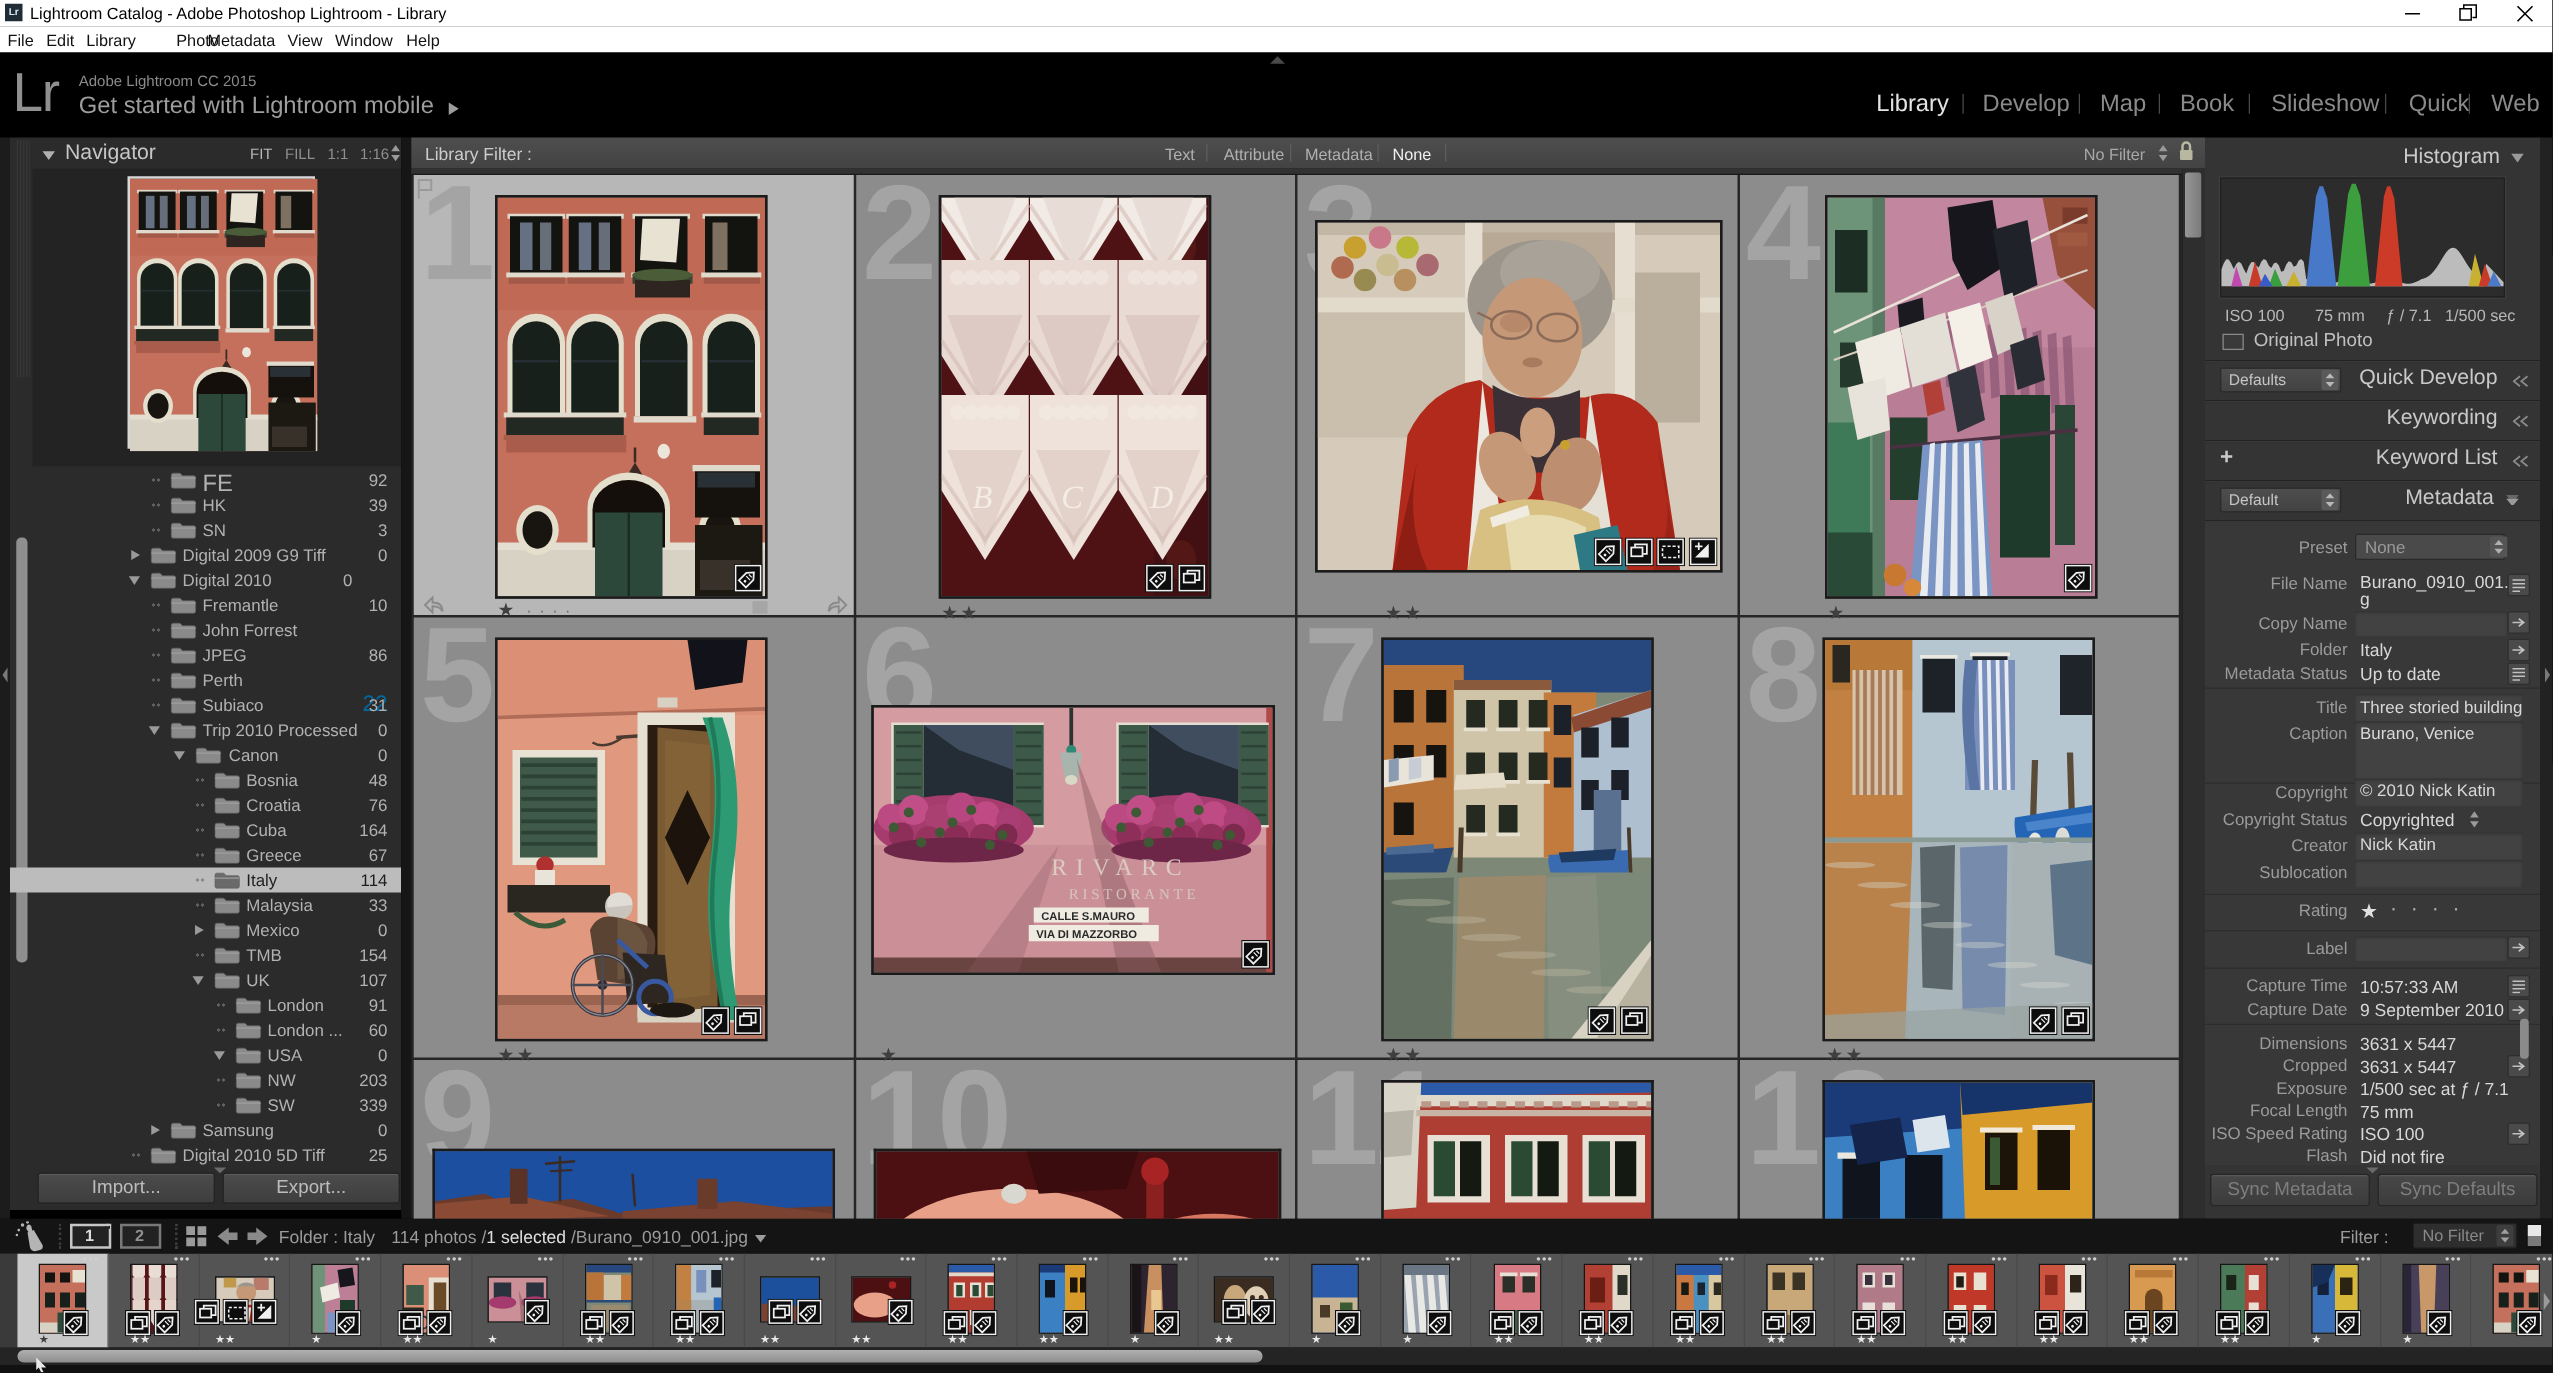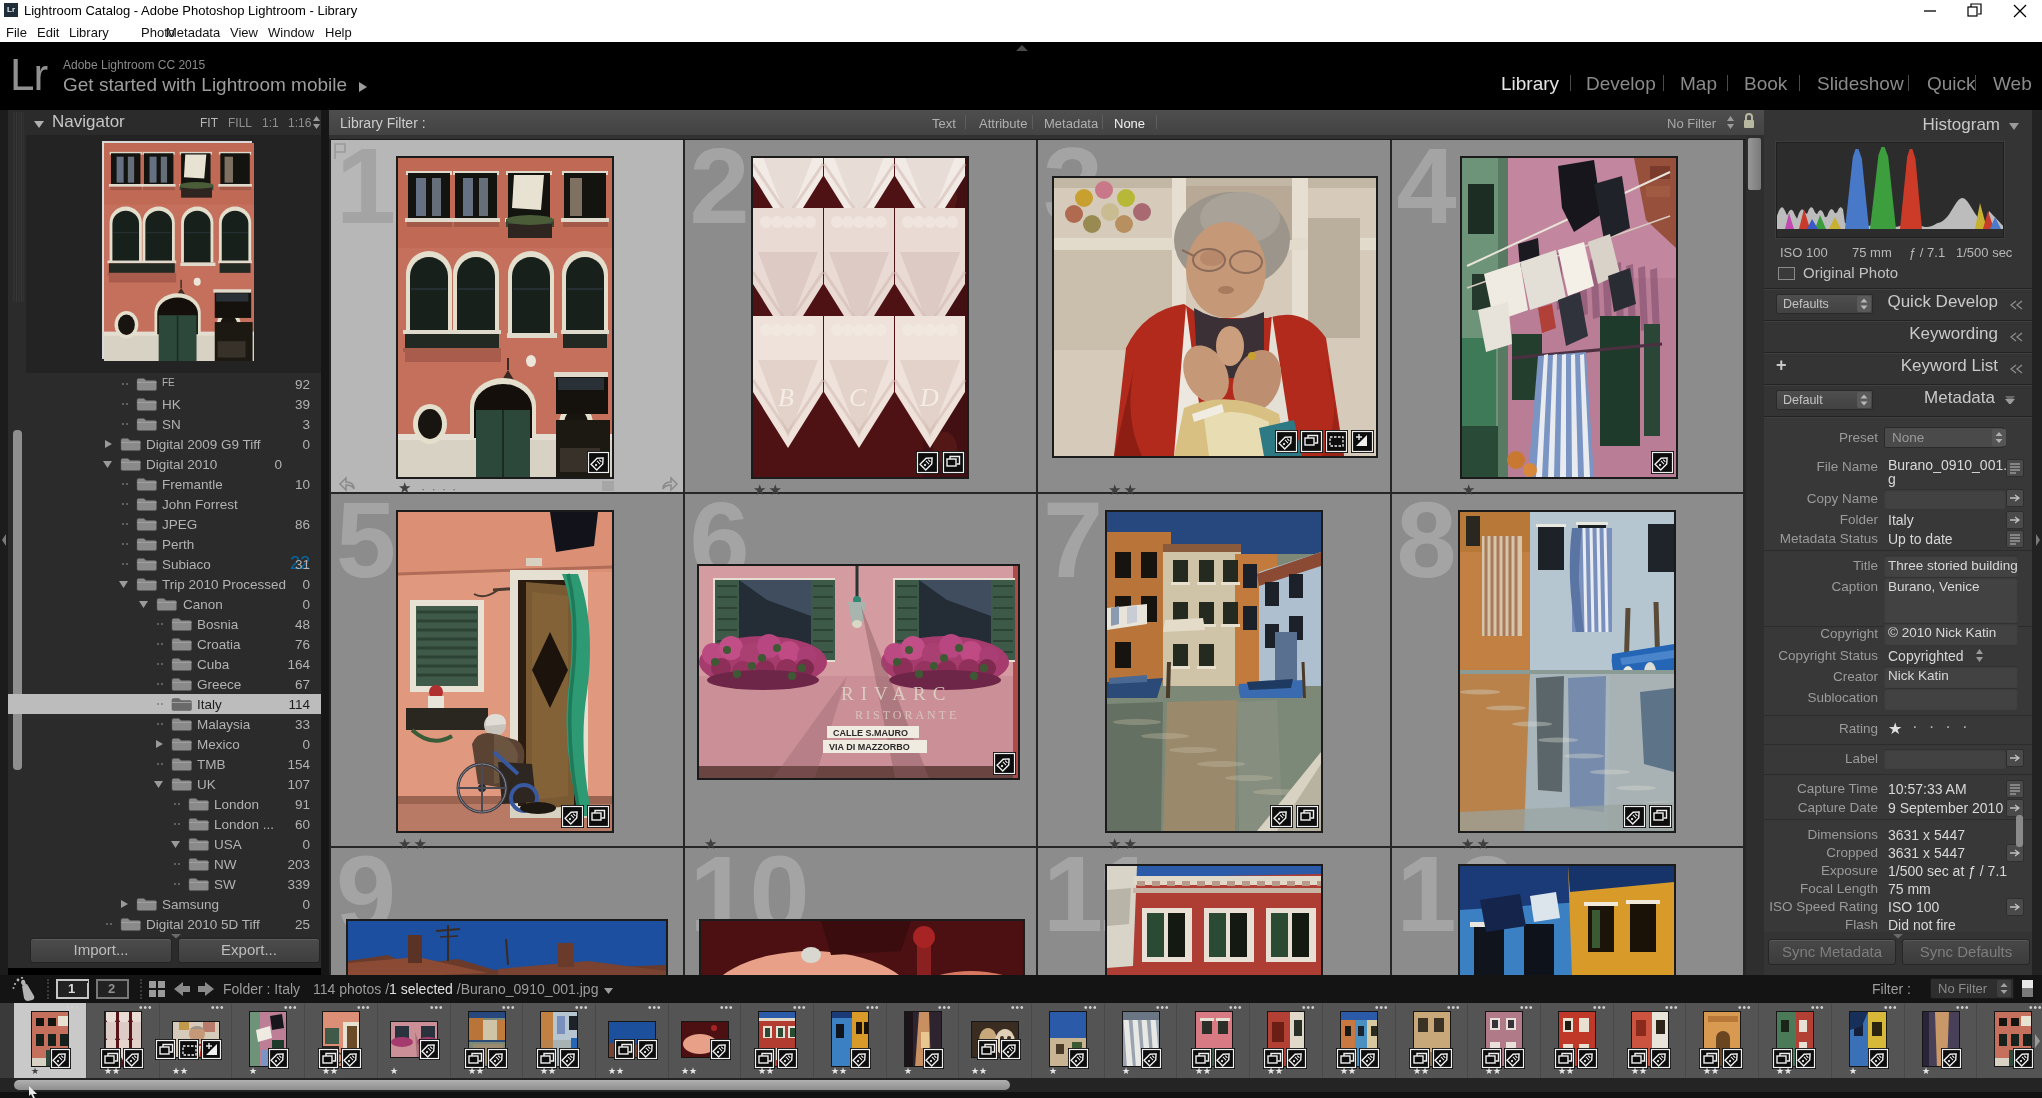--- a/index.html
+++ b/index.html
@@ -143,21 +143,21 @@
       <rect x="162" y="290" width="40" height="24" fill="#4a4238" opacity="0.6"></rect>
     </svg>
   </div>
 <div class="ab" style="left:8px;top:374px;width:313px;height:558px;overflow:hidden;">
 <div class="ab" style="left:0;top:0px;width:313px;height:20px;">
 <div class="ab" style="left:113px;top:8px;width:8px;height:4px;background:radial-gradient(circle at 2px 2px,#606060 1.2px,transparent 1.3px),radial-gradient(circle at 6px 2px,#606060 1.2px,transparent 1.3px);"></div>
 <svg class="ab" style="left:128px;top:3px;width:22px;height:15px">
         <path d="M1 3 Q1 1.5 2.5 1.5 L8 1.5 L10 3.5 L19 3.5 Q20.5 3.5 20.5 5 L20.5 12 Q20.5 13.5 19 13.5 L2.5 13.5 Q1 13.5 1 12 Z" fill="#8a8a8a" stroke="#5e5e5e" stroke-width="0.5"></path>
         <path d="M1 5.5 L20.5 5.5" stroke="#9e9e9e" stroke-width="1"></path>
       </svg>
-<div class="tx" style="left:154px;top:3px;font-size:10px;color:#b2b2b2;">FE</div>
+<div class="tx" style="left:154px;top:3px;font-size:19px;color:#b2b2b2;">FE</div>
 <div class="tx" style="right:11px;top:3px;font-size:13.5px;color:#b2b2b2;">92</div>
 </div>
 <div class="ab" style="left:0;top:20px;width:313px;height:20px;">
 <div class="ab" style="left:113px;top:8px;width:8px;height:4px;background:radial-gradient(circle at 2px 2px,#606060 1.2px,transparent 1.3px),radial-gradient(circle at 6px 2px,#606060 1.2px,transparent 1.3px);"></div>
 <svg class="ab" style="left:128px;top:3px;width:22px;height:15px">
         <path d="M1 3 Q1 1.5 2.5 1.5 L8 1.5 L10 3.5 L19 3.5 Q20.5 3.5 20.5 5 L20.5 12 Q20.5 13.5 19 13.5 L2.5 13.5 Q1 13.5 1 12 Z" fill="#8a8a8a" stroke="#5e5e5e" stroke-width="0.5"></path>
         <path d="M1 5.5 L20.5 5.5" stroke="#9e9e9e" stroke-width="1"></path>
       </svg>
 <div class="tx" style="left:154px;top:3px;font-size:13.5px;color:#b2b2b2;">HK</div>
 <div class="tx" style="right:11px;top:3px;font-size:13.5px;color:#b2b2b2;">39</div>

